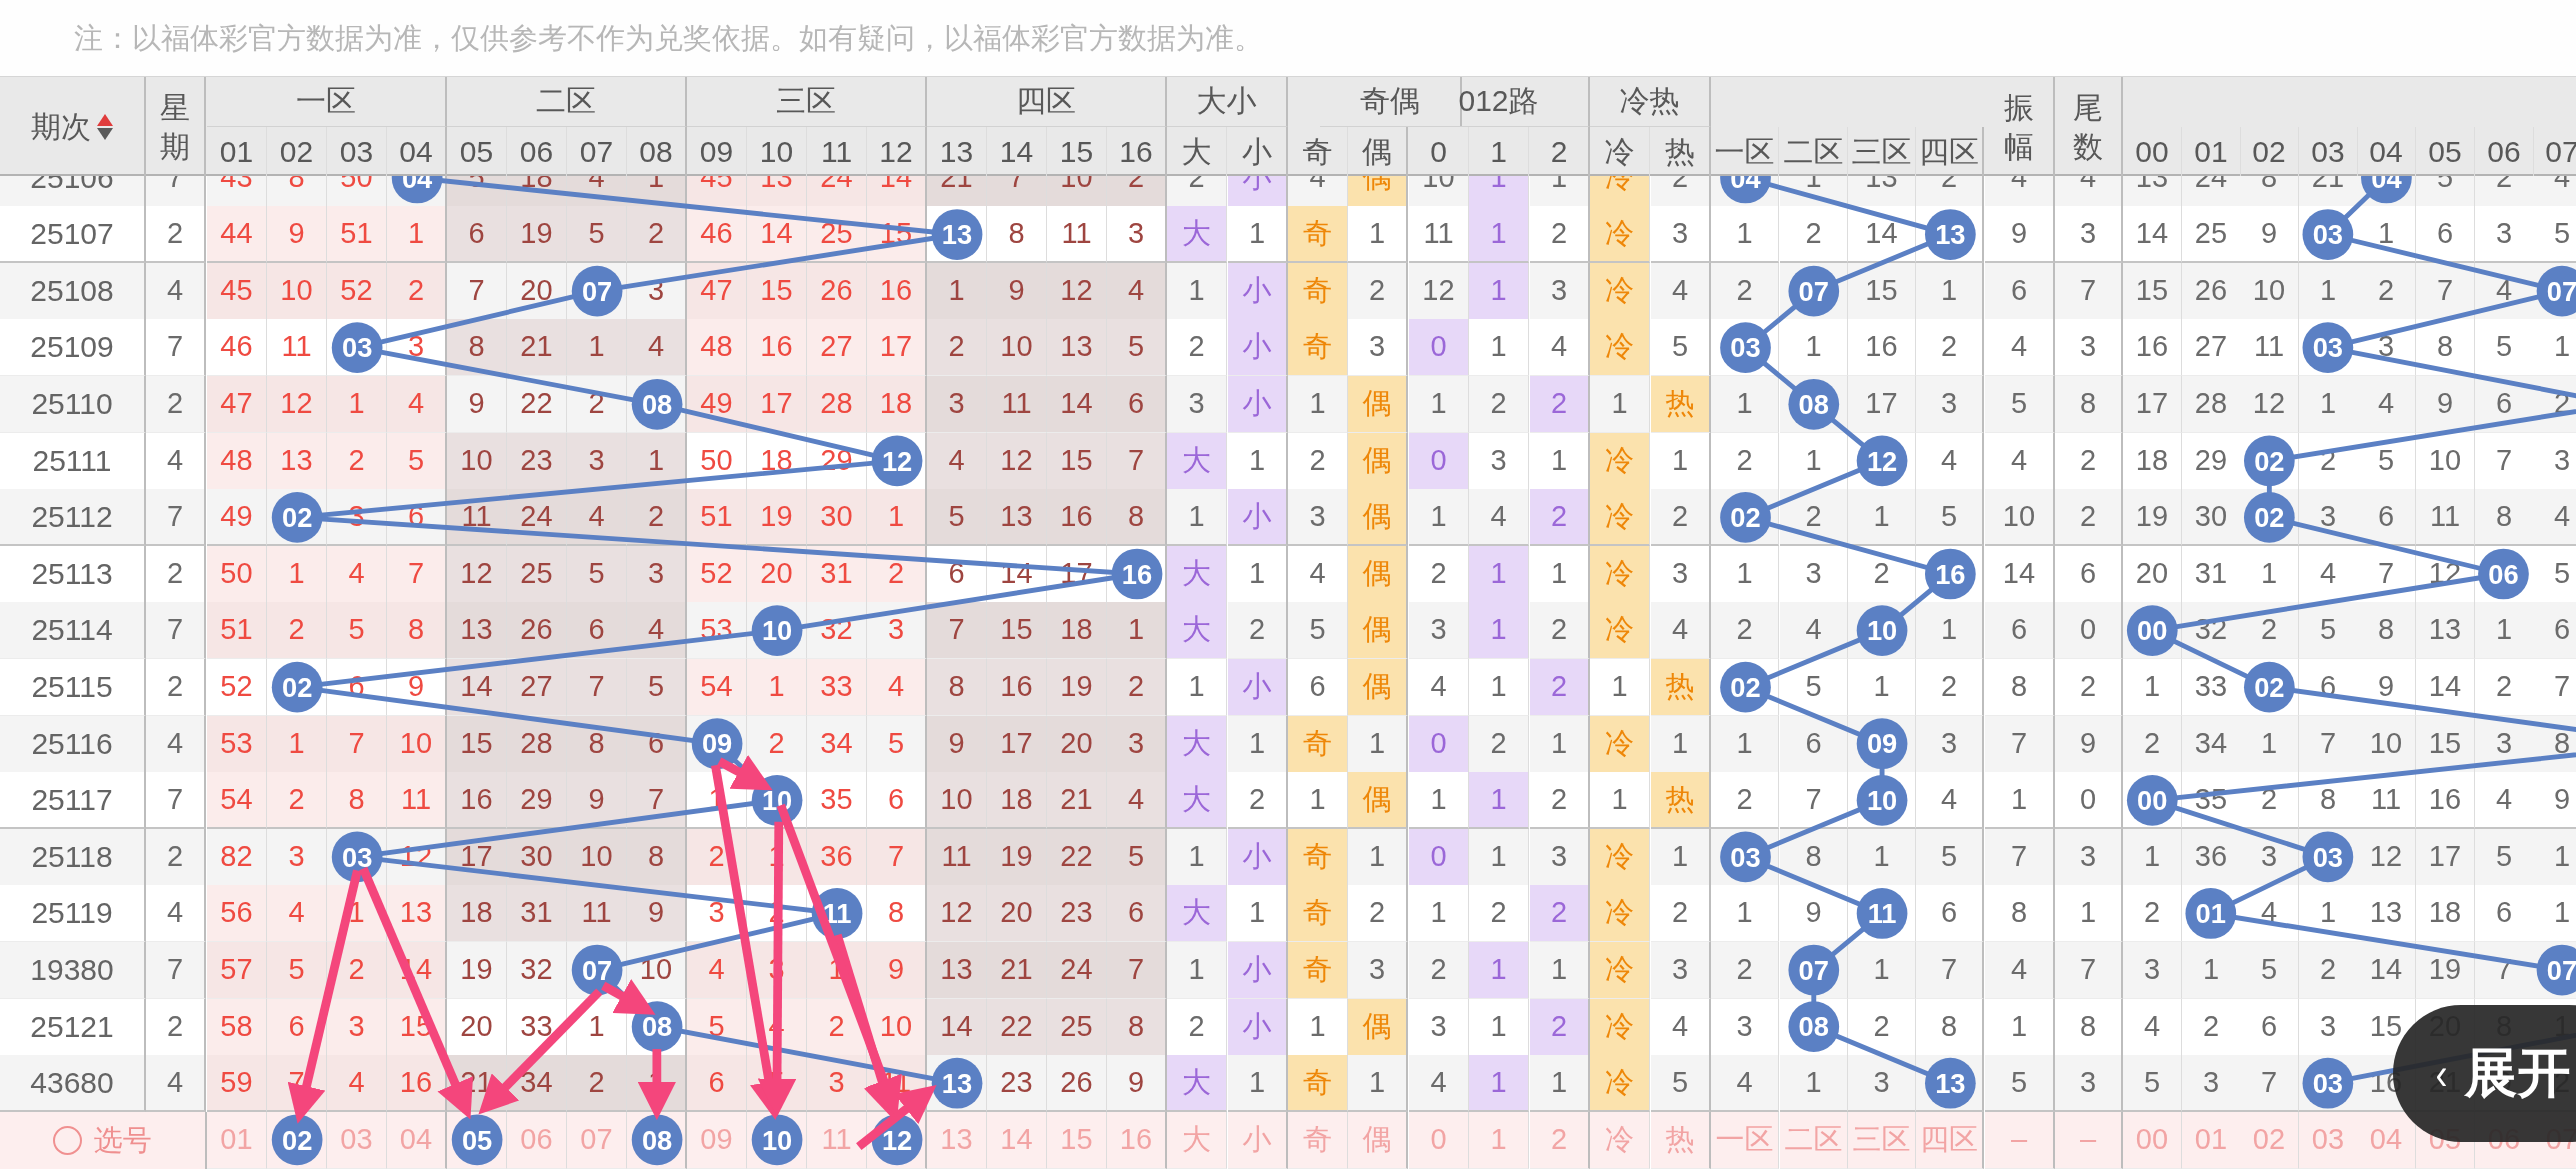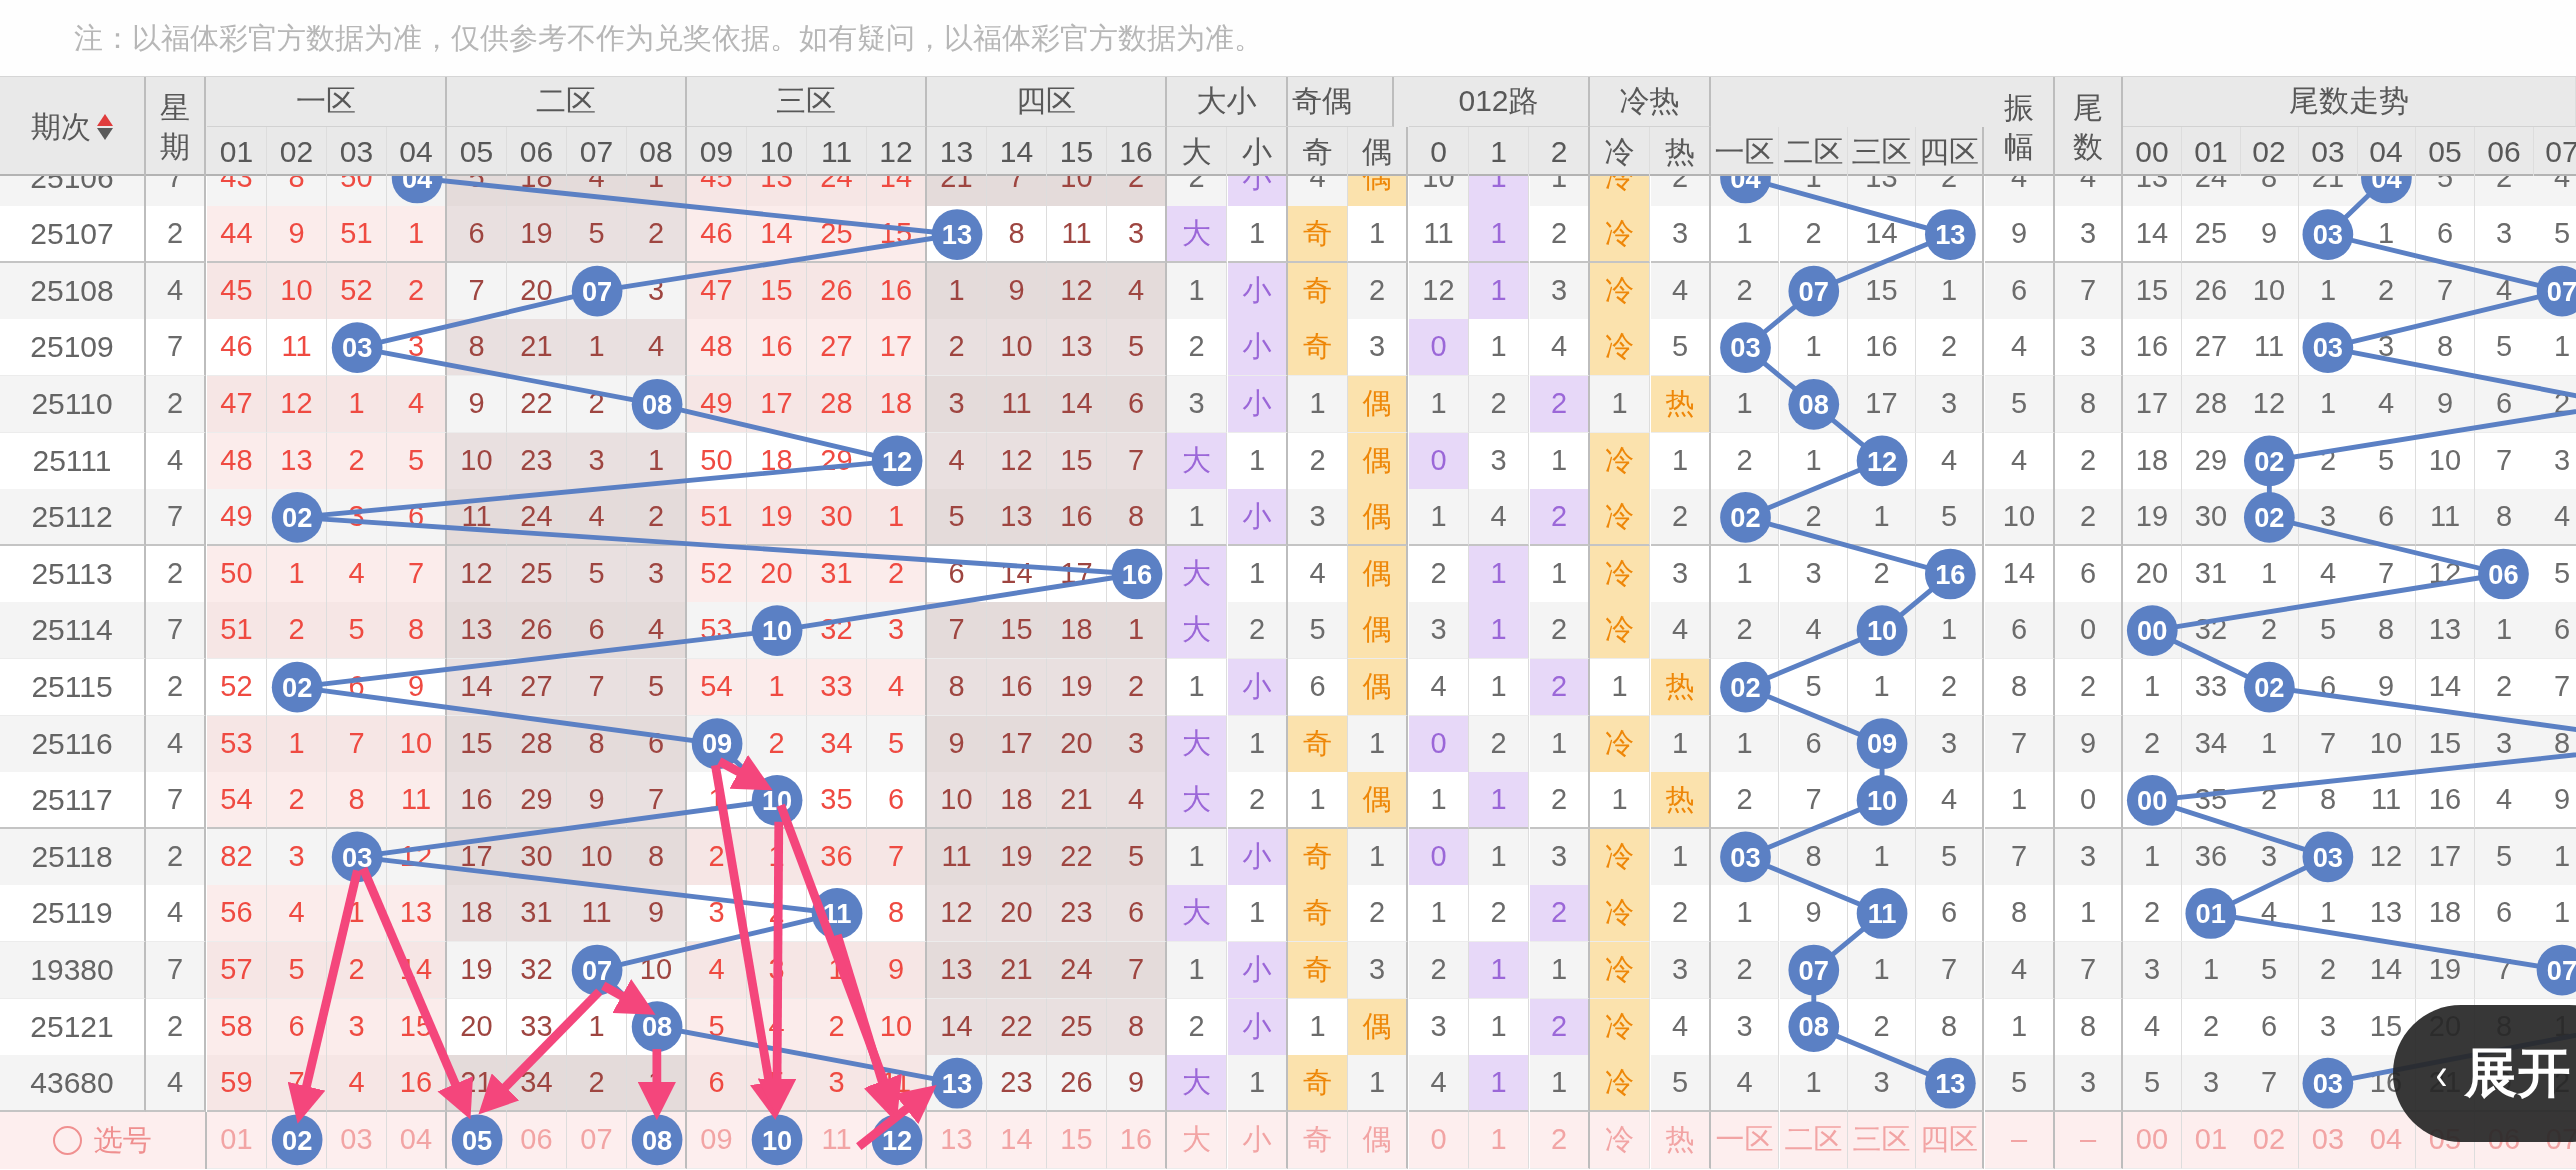--- a/index.html
+++ b/index.html
@@ -50,36 +50,35 @@
         <span class="hstack">
           <span>星</span>
           <span>期</span>
         </span>
       </div>
       <div class="hcell" style="left: 207px; top: 0px; width: 240px; height: 50px; border-right: 2.9px solid rgb(189, 189, 189); border-bottom: 1px solid rgb(210, 210, 210);">一区</div>
       <div class="hcell" style="left: 447px; top: 0px; width: 240px; height: 50px; border-right: 2.9px solid rgb(189, 189, 189); border-bottom: 1px solid rgb(210, 210, 210);">二区</div>
       <div class="hcell" style="left: 687px; top: 0px; width: 240px; height: 50px; border-right: 2.9px solid rgb(189, 189, 189); border-bottom: 1px solid rgb(210, 210, 210);">三区</div>
       <div class="hcell" style="left: 927px; top: 0px; width: 240px; height: 50px; border-right: 2.9px solid rgb(189, 189, 189); border-bottom: 1px solid rgb(210, 210, 210);">四区</div>
       <div class="hcell" style="left: 1167px; top: 0px; width: 121px; height: 50px; border-right: 2.9px solid rgb(189, 189, 189); border-bottom: 1px solid rgb(210, 210, 210);">大小</div>
-      <div class="hcell" style="left: 1252px; top: 0px; width: 142px; height: 50px; border-right: 2.9px solid rgb(189, 189, 189); border-bottom: 1px solid rgb(210, 210, 210);">奇偶</div>
+      <div class="hcell" style="left: 1320px; top: 0px; width: 142px; height: 50px; border-right: 2.9px solid rgb(189, 189, 189); border-bottom: 1px solid rgb(210, 210, 210);">奇偶</div>
       <div class="hcell" style="left: 1409px; top: 0px; width: 181px; height: 50px; border-right: 2.9px solid rgb(189, 189, 189); border-bottom: 1px solid rgb(210, 210, 210);">012路</div>
       <div class="hcell" style="left: 1590px; top: 0px; width: 121px; height: 50px; border-right: 2.9px solid rgb(189, 189, 189); border-bottom: 1px solid rgb(210, 210, 210);">冷热</div>
       <div class="hcell" style="left: 1985px; top: 0px; width: 70px; height: 100px; border-right: 2.9px solid rgb(189, 189, 189);">
         <span class="hstack">
           <span>振</span>
           <span>幅</span>
         </span>
       </div>
       <div class="hcell" style="left: 2055px; top: 0px; width: 68px; height: 100px; border-right: 2.9px solid rgb(189, 189, 189);">
         <span class="hstack">
           <span>尾</span>
           <span>数</span>
         </span>
       </div>
-      <div class="hcell" style="left: 2123px; top: 0px; width: 453px; height: 50px; border-right: 1px solid rgb(221, 221, 221); border-bottom: 1px solid rgb(210, 210, 210);">尾数走势</div>
       <div class="hcell" style="left: 207px; top: 50px; width: 60px; height: 50px; border-right: 1px solid rgb(221, 221, 221);">01</div>
       <div class="hcell" style="left: 267px; top: 50px; width: 60px; height: 50px; border-right: 1px solid rgb(221, 221, 221);">02</div>
       <div class="hcell" style="left: 327px; top: 50px; width: 60px; height: 50px; border-right: 1px solid rgb(221, 221, 221);">03</div>
       <div class="hcell" style="left: 387px; top: 50px; width: 60px; height: 50px; border-right: 2.9px solid rgb(189, 189, 189);">04</div>
       <div class="hcell" style="left: 447px; top: 50px; width: 60px; height: 50px; border-right: 1px solid rgb(221, 221, 221);">05</div>
       <div class="hcell" style="left: 507px; top: 50px; width: 60px; height: 50px; border-right: 1px solid rgb(221, 221, 221);">06</div>
       <div class="hcell" style="left: 567px; top: 50px; width: 60px; height: 50px; border-right: 1px solid rgb(221, 221, 221);">07</div>
       <div class="hcell" style="left: 627px; top: 50px; width: 60px; height: 50px; border-right: 2.9px solid rgb(189, 189, 189);">08</div>
       <div class="hcell" style="left: 687px; top: 50px; width: 60px; height: 50px; border-right: 1px solid rgb(221, 221, 221);">09</div>
       <div class="hcell" style="left: 747px; top: 50px; width: 60px; height: 50px; border-right: 1px solid rgb(221, 221, 221);">10</div>

